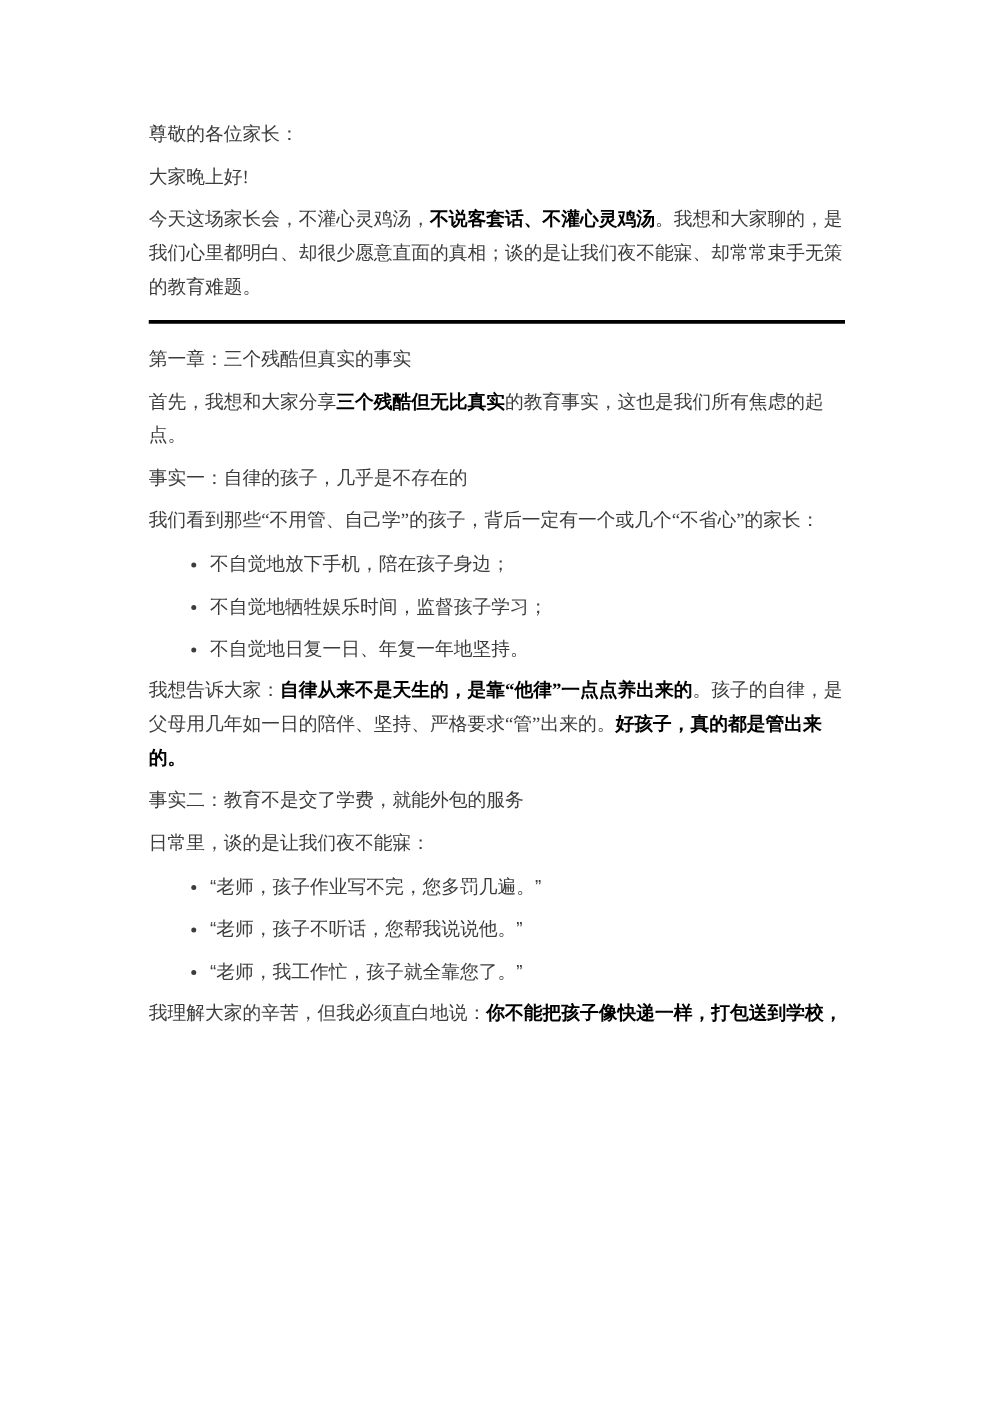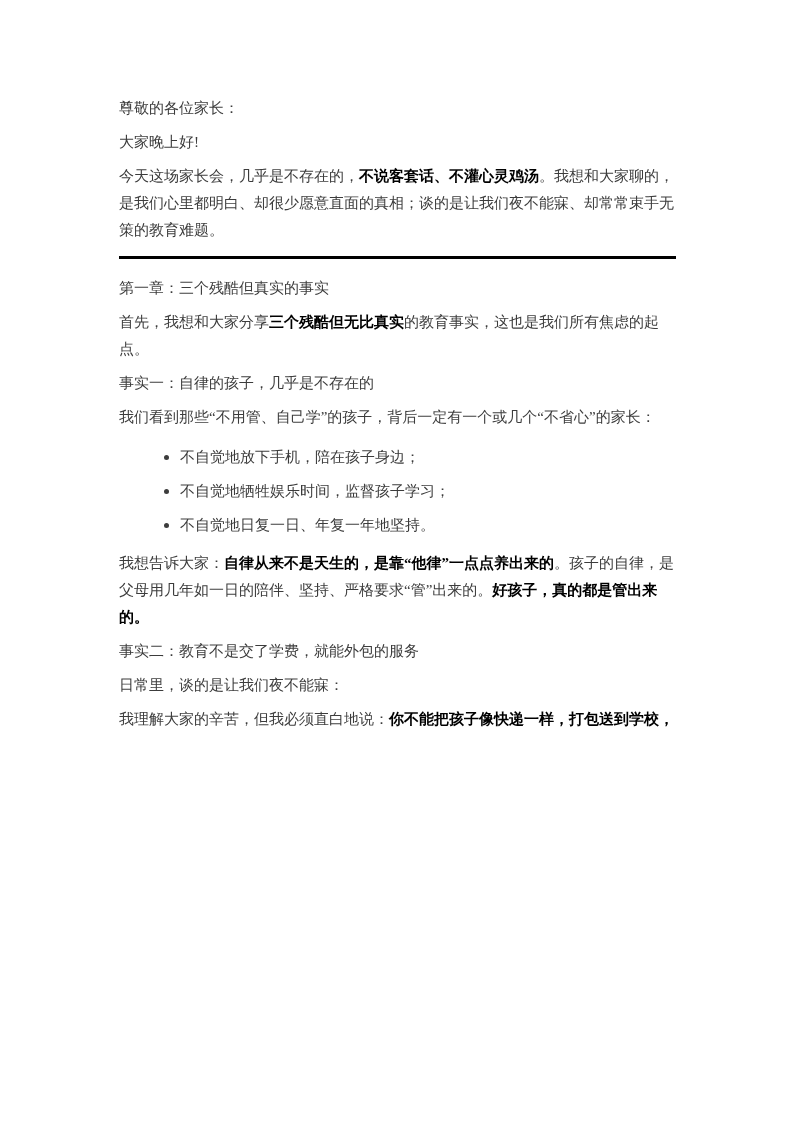--- a/index.html
+++ b/index.html
@@ -37,42 +37,42 @@
   .em{
     font-weight:700;
     color:var(--em);
   }
   .divider{
     border:none;
     border-top:3px solid var(--rule);
     margin:12px 0 16px 0;
   }
   ul.bullets{
-    margin:12px;
+    margin:0;
     padding:0 0 0 49px;
     list-style:disc;
   }
   ul.bullets li{
     font-size:15px;
     line-height:27px;
     color:var(--text);
     margin:0 0 7px 0;
   }
 </style>
 </head>
 <body>
 
 <div class="page">
 
 
   <p class="para">尊敬的各位家长：</p>
 
   <p class="para">大家晚上好!</p>
 
-  <p class="para"><span>今天这场家长会，几乎是不存在的，</span><span class="em">不说客套话、不灌心灵鸡汤</span><span>。我想和大家聊的，是我们心里都明白、却很少愿意直面的真相；谈的是让我们夜不能寐、却常常束手无策的教育难题。</span></p>
+  <p class="para"><span>今天这场家长会，不灌心灵鸡汤，</span><span class="em">不说客套话、不灌心灵鸡汤</span><span>。我想和大家聊的，是我们心里都明白、却很少愿意直面的真相；谈的是让我们夜不能寐、却常常束手无策的教育难题。</span></p>
 
 
   <hr class="divider">
 
   <p class="para">第一章：三个残酷但真实的事实</p>
 
   <p class="para"><span>首先，我想和大家分享</span><span class="em">三个残酷但无比真实</span><span>的教育事实，这也是我们所有焦虑的起点。</span></p>
 
   <p class="para">事实一：自律的孩子，几乎是不存在的</p>
 
@@ -84,16 +84,21 @@
     <li>不自觉地牺牲娱乐时间，监督孩子学习；</li>
     <li>不自觉地日复一日、年复一年地坚持。</li>
   </ul>
 
   <p class="para"><span>我想告诉大家：</span><span class="em">自律从来不是天生的，是靠“他律”一点点养出来的</span><span>。孩子的自律，是父母用几年如一日的陪伴、坚持、严格要求“管”出来的。</span><span class="em">好孩子，真的都是管出来的。</span></p>
 
   <p class="para">事实二：教育不是交了学费，就能外包的服务</p>
 
   <p class="para">日常里，谈的是让我们夜不能寐：</p>
 
+  <ul class="bullets">
+    <li>“老师，孩子作业写不完，您多罚几遍。”</li>
+    <li>“老师，孩子不听话，您帮我说说他。”</li>
+    <li>“老师，我工作忙，孩子就全靠您了。”</li>
+  </ul>
 
   <p class="para"><span>我理解大家的辛苦，但我必须直白地说：</span><span class="em">你不能把孩子像快递一样，打包送到学校，</span></p>
 
 </div>
 
 </body></html>

